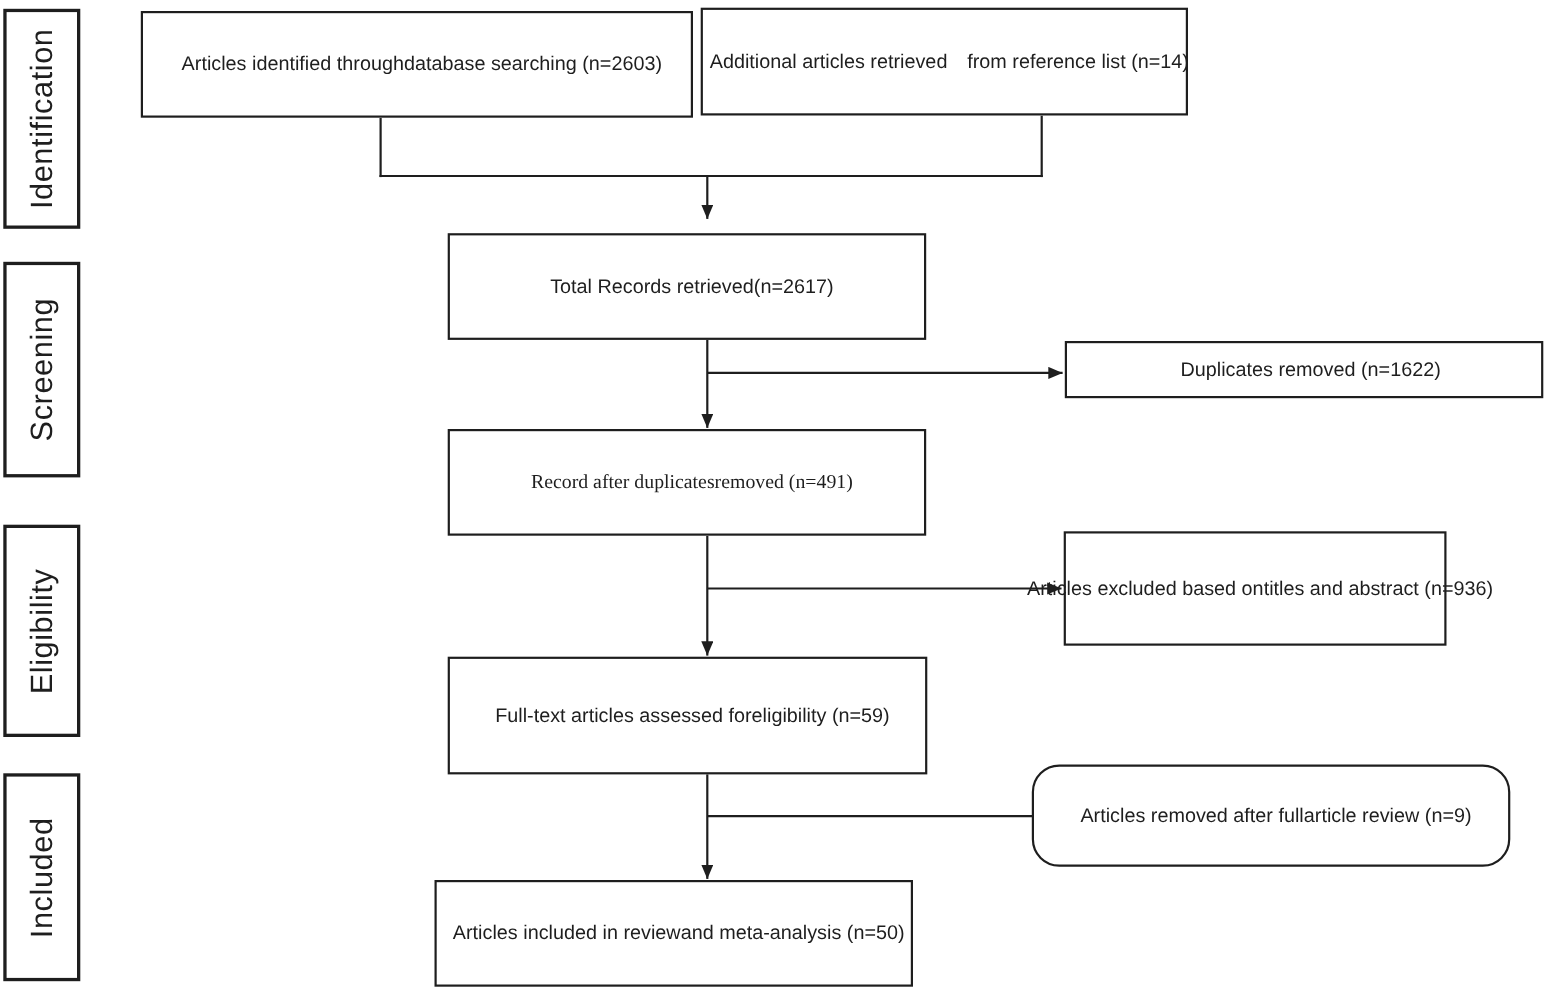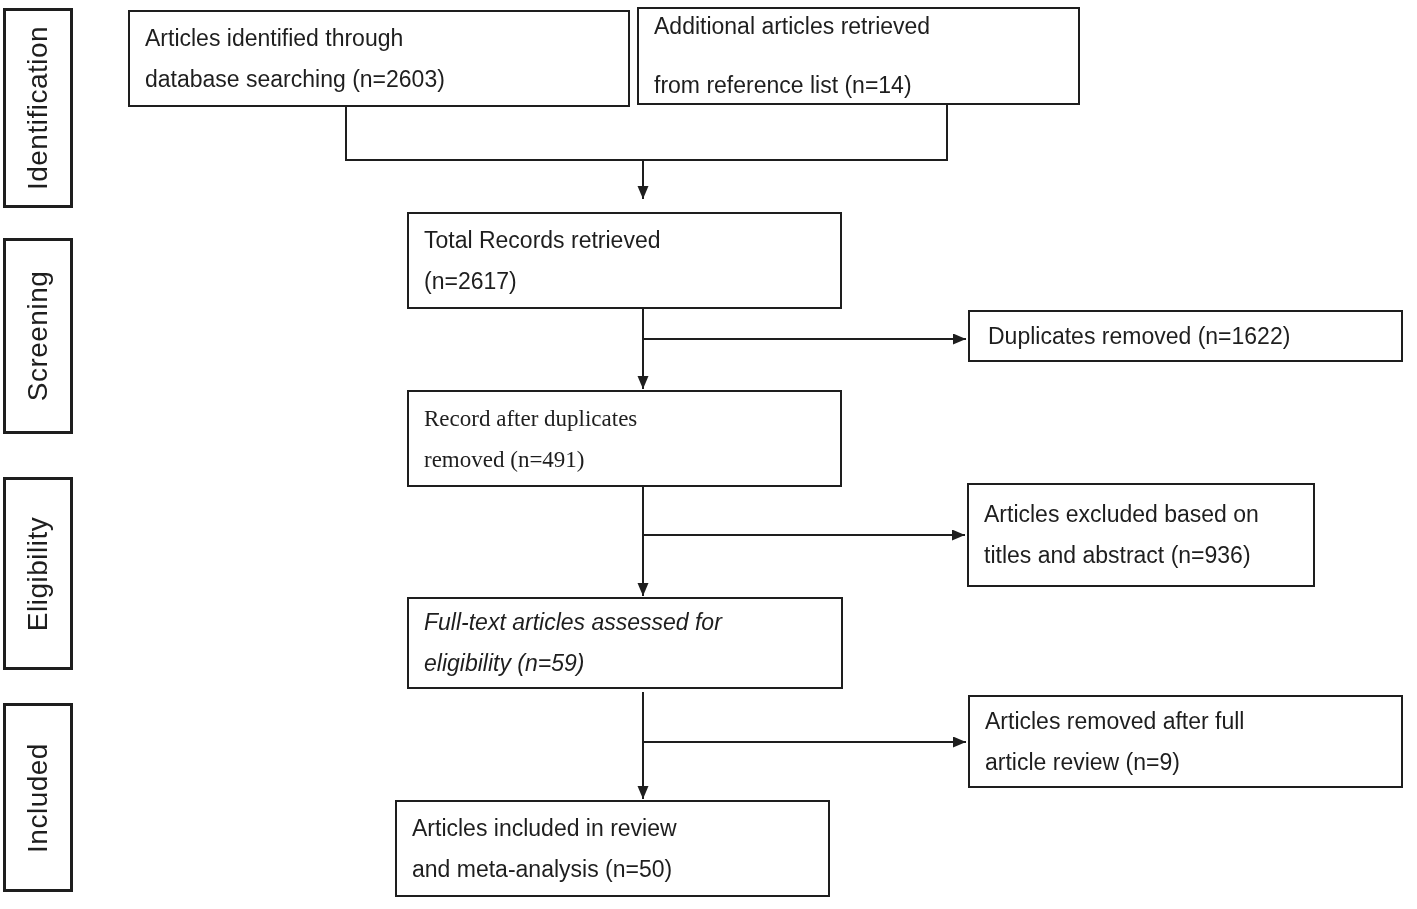--- a/index.html
+++ b/index.html
@@ -16,26 +16,27 @@
     position: absolute;
     left: 0; top: 0;
     width: 1417px; height: 909px;
   }
   .box {
     position: absolute;
     box-sizing: border-box;
     border: 2px solid #1e1e1e;
     background: #ffffff;
     display: flex;
-    flex-direction: column;
+    flex-direction: row;
     justify-content: center;
     padding: 2px 6px 2px 15px;
-    font-size: 23px;
+    font-size: 18px;
     line-height: 41px;
     white-space: nowrap;
+    align-items: center;
   }
   .stage {
     position: absolute;
     left: 3px;
     width: 70px;
     box-sizing: border-box;
     border: 3px solid #1e1e1e;
     background: #ffffff;
     display: flex;
     align-items: center;
@@ -109,26 +110,26 @@
   <div class="box" style="left:407px;top:390px;width:435px;height:97px;font-family:Liberation Serif, serif;">
     <span>Record after duplicates</span>
     <span>removed (n=491)</span>
   </div>
 
   <div class="box" style="left:967px;top:483px;width:348px;height:104px;">
     <span>Articles excluded based on</span>
     <span>titles and abstract (n=936)</span>
   </div>
 
-  <div class="box" style="left:407px;top:597px;width:436px;height:92px;font-style:italic;">
+  <div class="box" style="left:407px;top:597px;width:436px;height:107px;">
     <span>Full-text articles assessed for</span>
     <span>eligibility (n=59)</span>
   </div>
 
-  <div class="box" style="left:968px;top:695px;width:435px;height:93px;">
+  <div class="box" style="left:938px;top:695px;width:435px;height:93px;border-radius:25px;">
     <span>Articles removed after full</span>
     <span>article review (n=9)</span>
   </div>
 
   <div class="box" style="left:395px;top:800px;width:435px;height:97px;">
     <span>Articles included in review</span>
     <span>and meta-analysis (n=50)</span>
   </div>
 
 </div>

